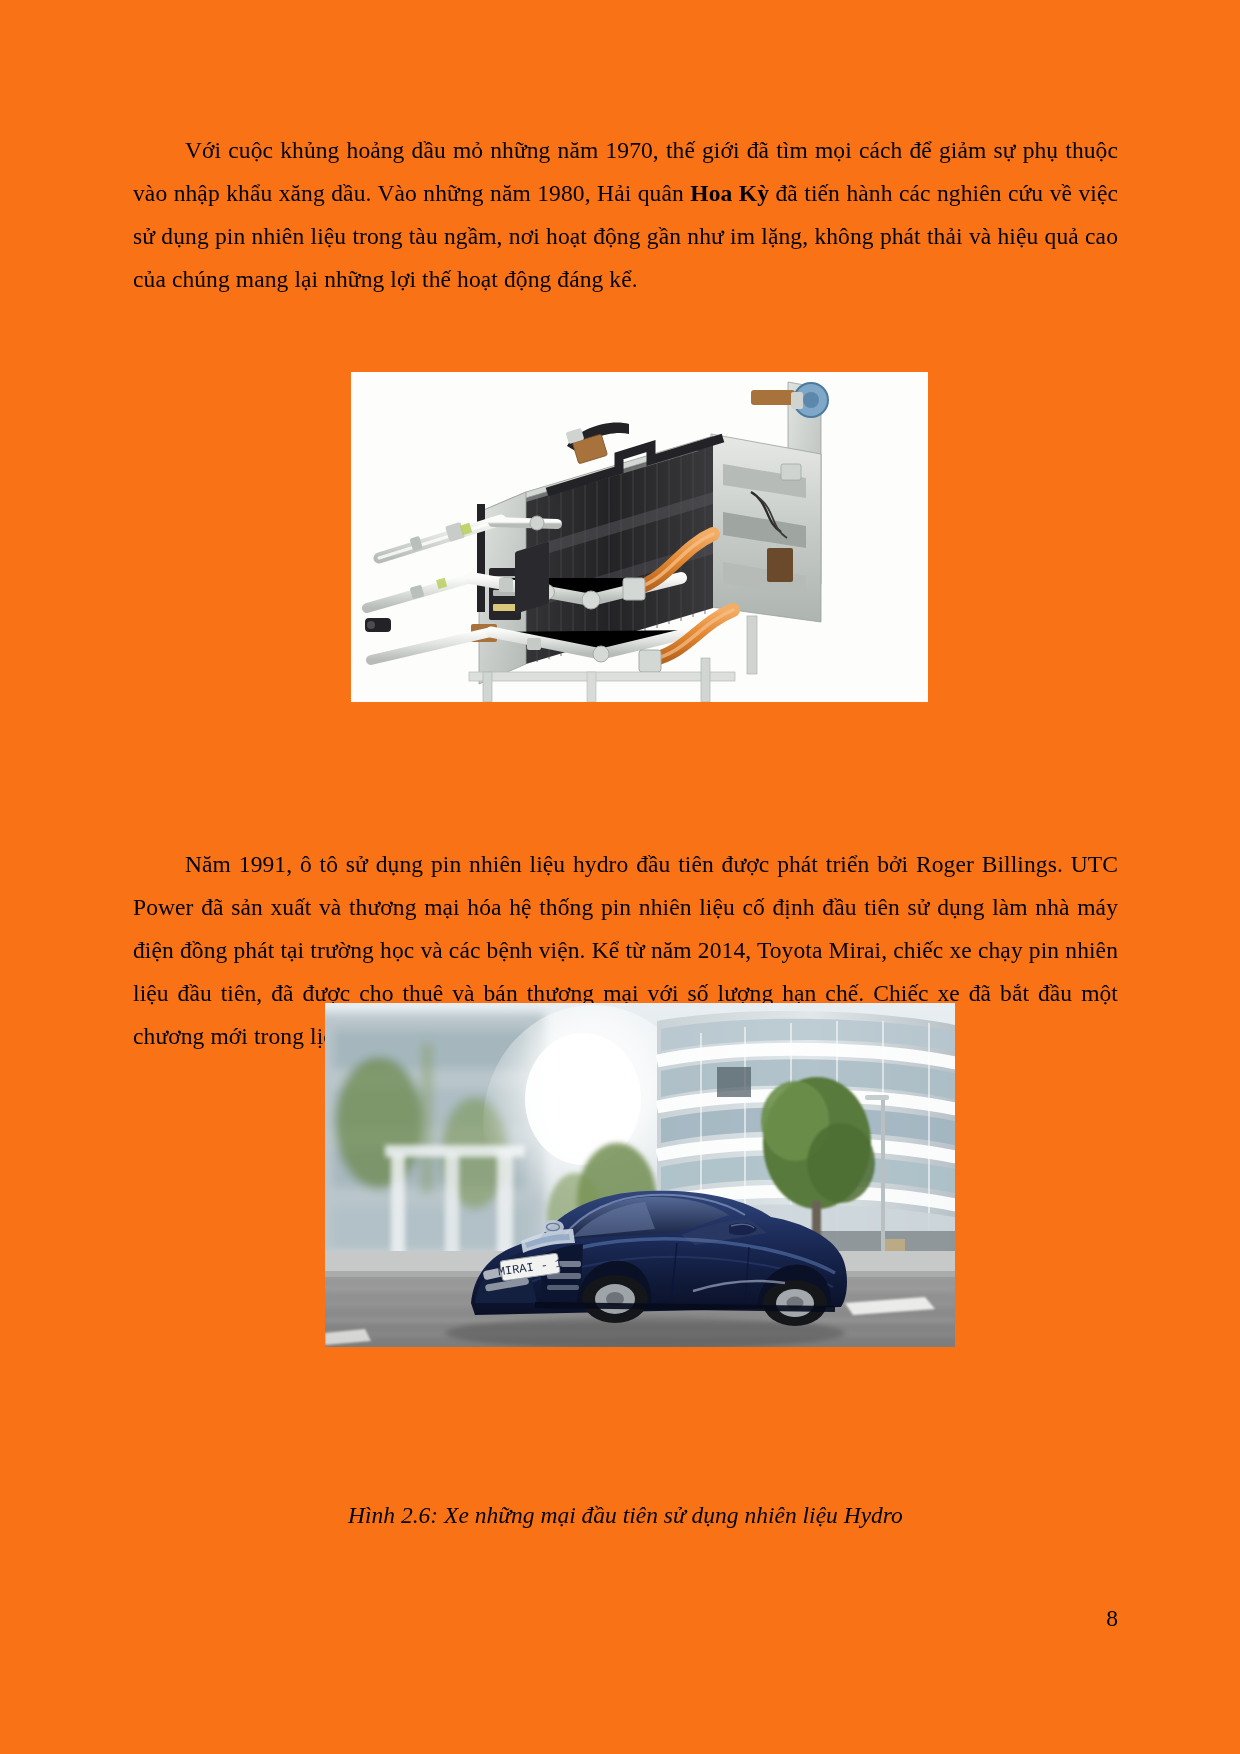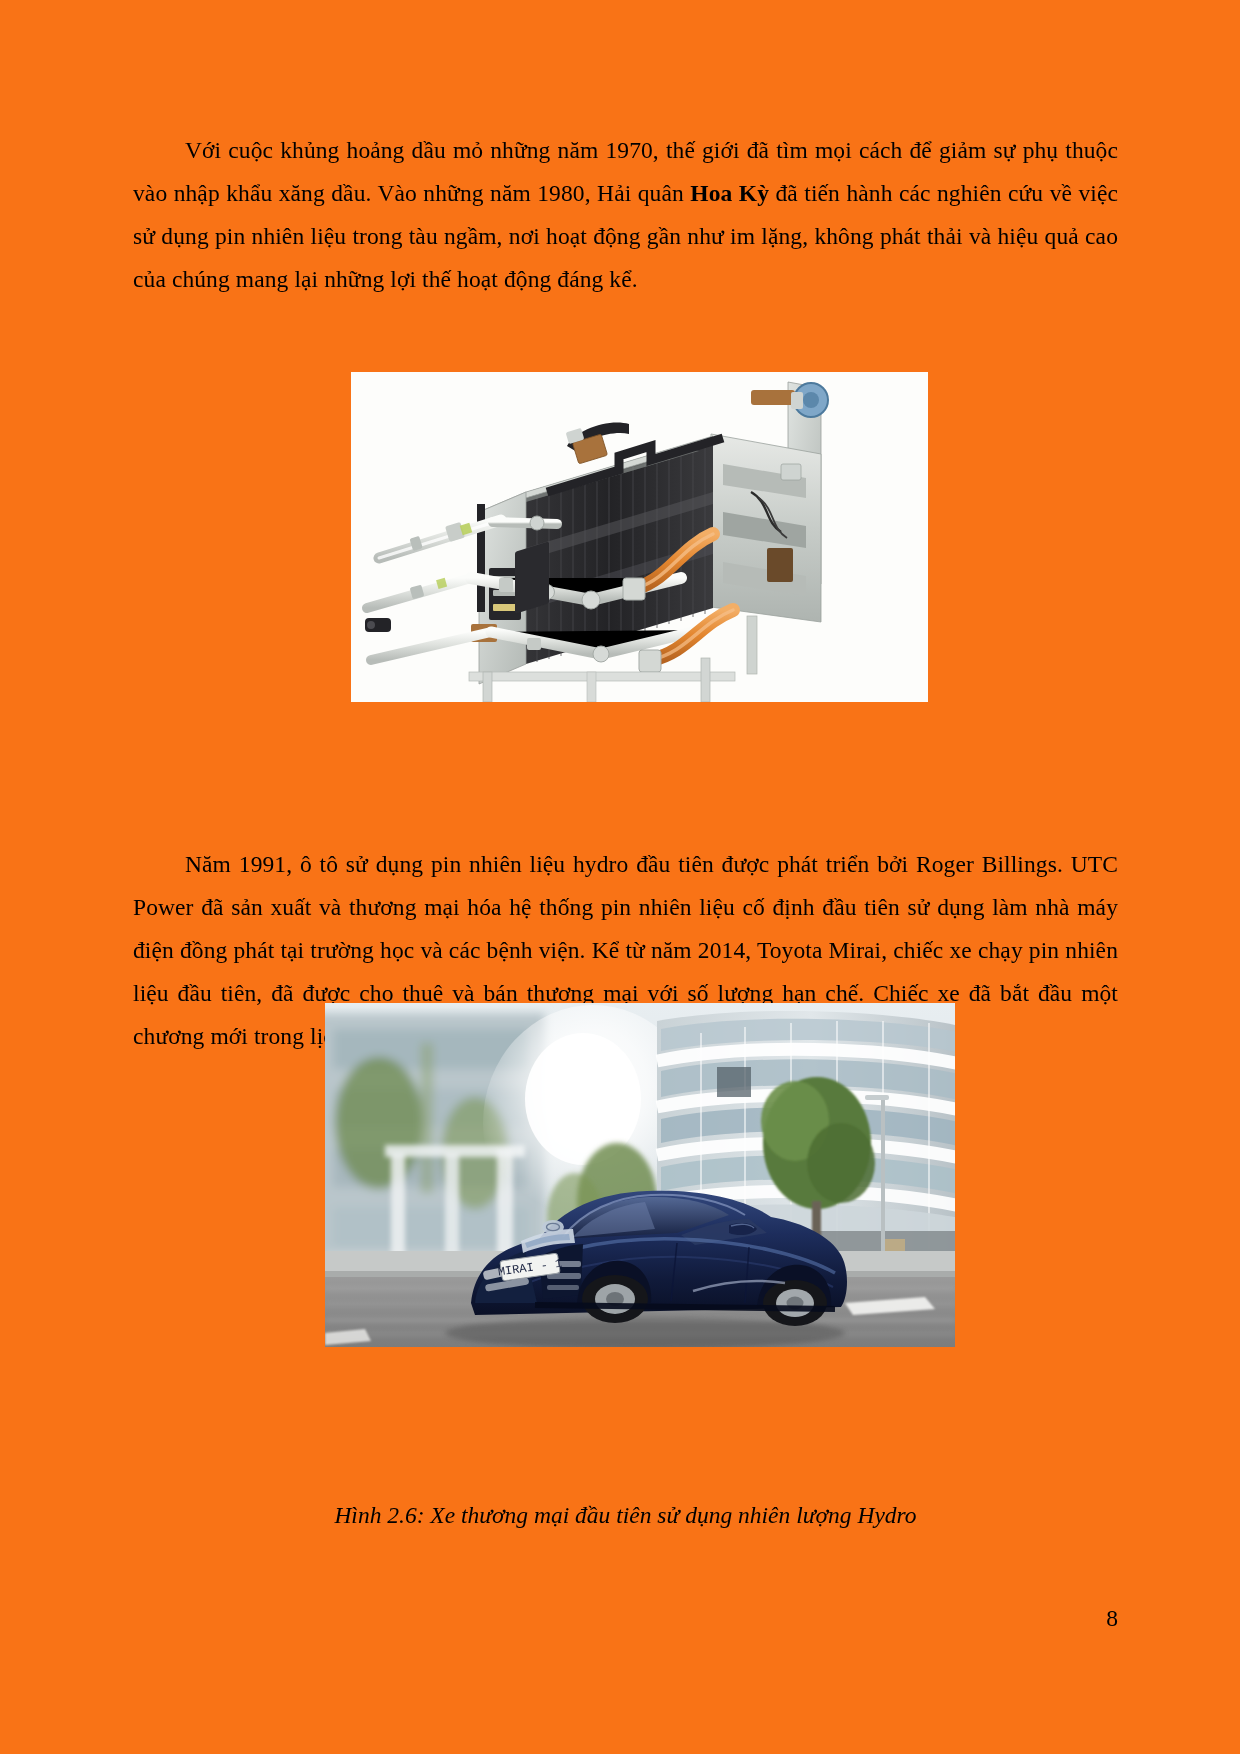--- a/index.html
+++ b/index.html
@@ -410,18 +410,18 @@
 
         <path d="M210 302 L 510 306" stroke="#060b1c" stroke-width="6" opacity="0.9"></path>
 
         <path d="M352 240 L 346 298" stroke="#0c1538" stroke-width="1.6" opacity="0.8"></path>
         <path d="M424 244 L 420 300" stroke="#0c1538" stroke-width="1.6" opacity="0.7"></path>
 
         <path d="M368 288 C 400 278, 432 276, 460 280" stroke="#c6d2ea" stroke-width="2.5" fill="none" opacity="0.55"></path>
       </svg>
     </div>
 
-    <div class="caption caption-2">Hình 2.6: Xe thương mại đầu tiên sử dụng nhiên lượng Hydro</div>
+    <div class="caption caption-2">Hình 2.6: Xe những mại đầu tiên sử dụng nhiên liệu Hydro</div>
 
     <div class="page-number">8</div>
 
   </div>
 </div>
 
 </body></html>

